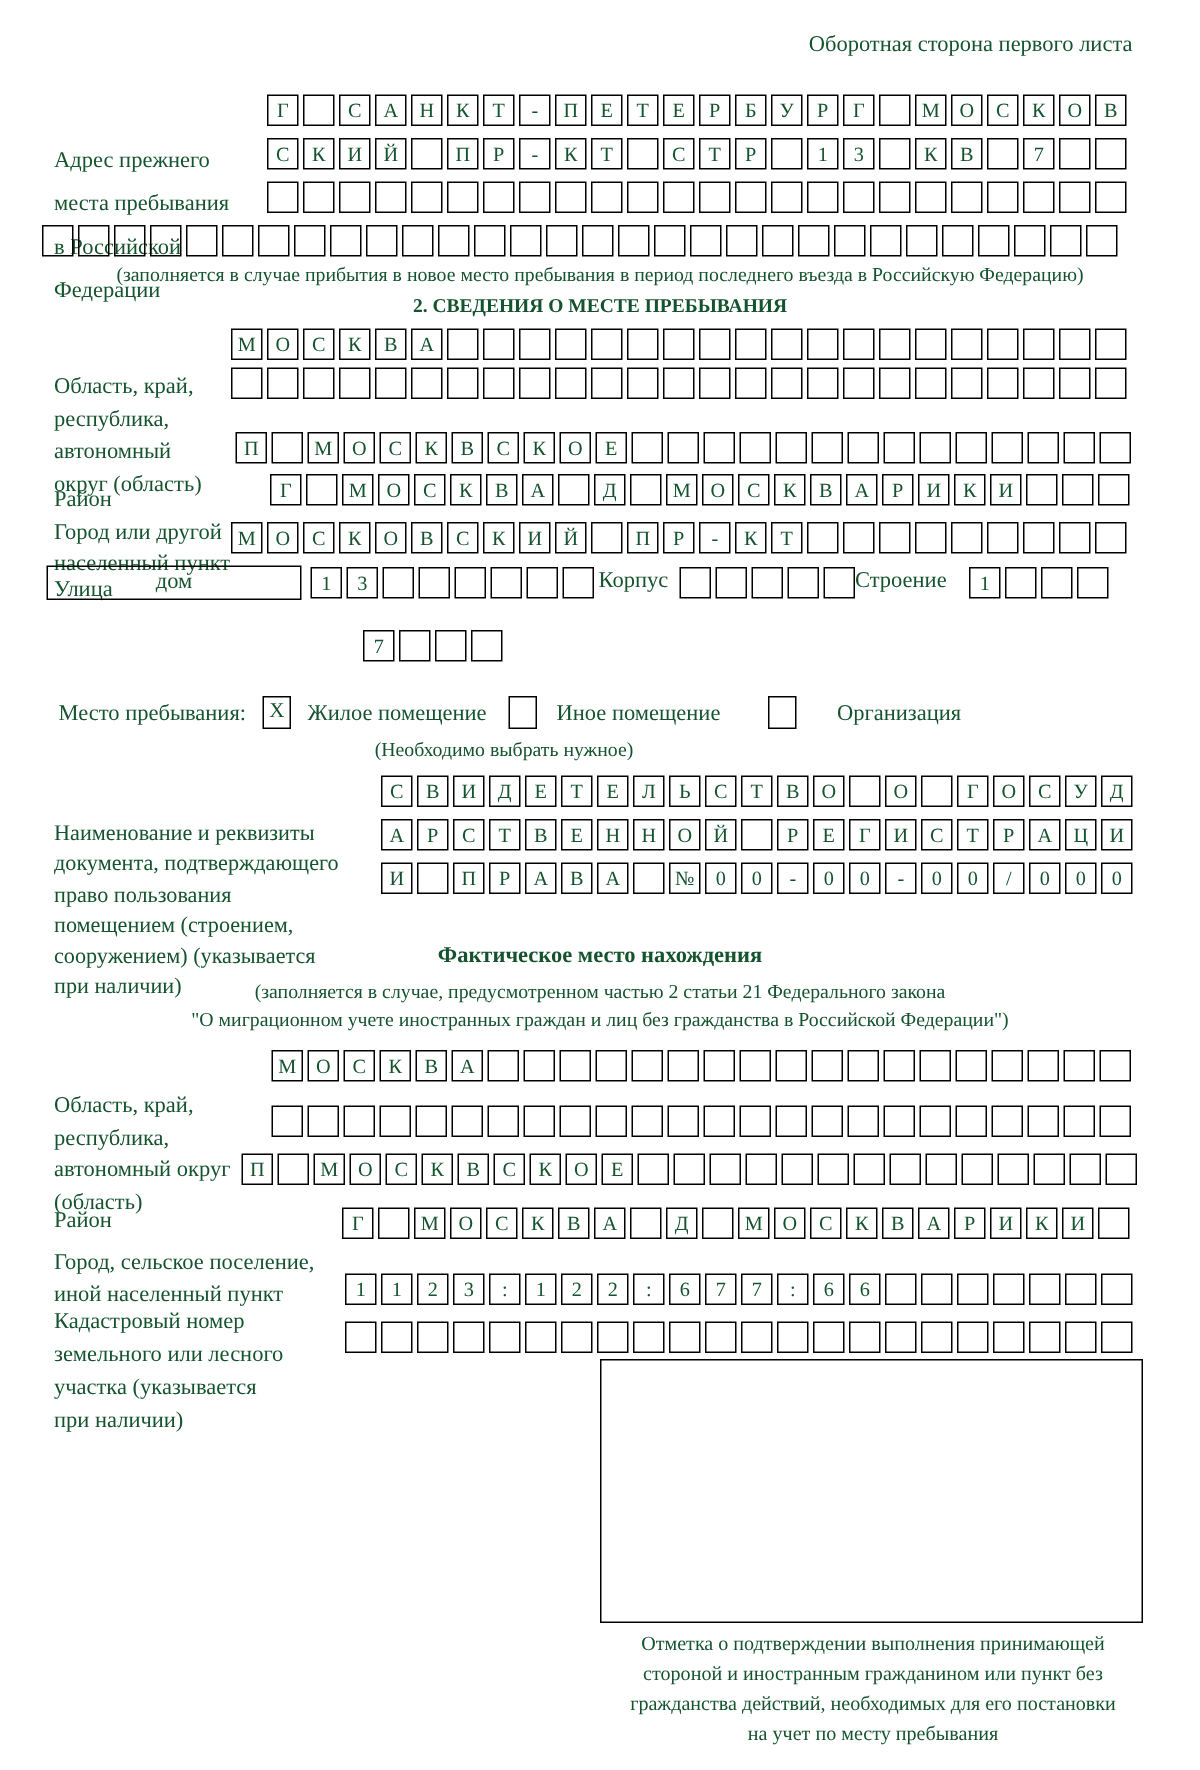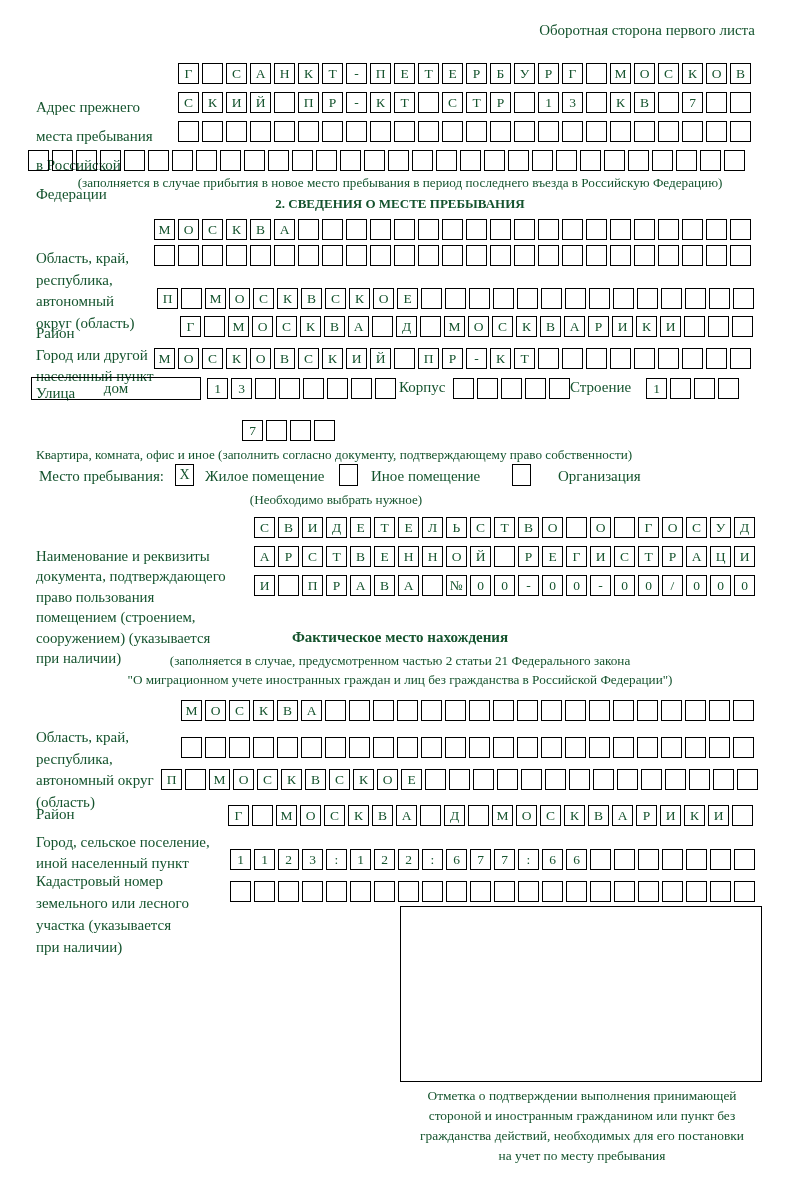--- a/index.html
+++ b/index.html
@@ -319,21 +319,20 @@
       <span class="cell"></span>
       <span class="cell"></span>
     </div>
 
   <div class="abs cellrow" style="left:242px;top:420px;">
       <span class="cell">7</span>
       <span class="cell"></span>
       <span class="cell"></span>
       <span class="cell"></span>
     </div>
-  <div class="abs caption" style="left:36px;top:446px;width:740px;">Квартира, комната, офис и иное (заполнить согласно документу, подтверждающему право собственности)</div>
 
   <div class="abs inline-lbl" style="left:39px;top:468px;">Место пребывания:</div>
   <div class="abs checkbox" style="left:175px;top:464px;">X</div>
   <div class="abs inline-lbl" style="left:205px;top:468px;">Жилое помещение</div>
   <div class="abs checkbox" style="left:339px;top:464px;"></div>
   <div class="abs inline-lbl" style="left:371px;top:468px;">Иное помещение</div>
   <div class="abs checkbox" style="left:512px;top:464px;"></div>
   <div class="abs inline-lbl" style="left:558px;top:468px;">Организация</div>
   <div class="abs caption center" style="left:136px;top:491px;width:400px;">(Необходимо выбрать нужное)</div>
 

